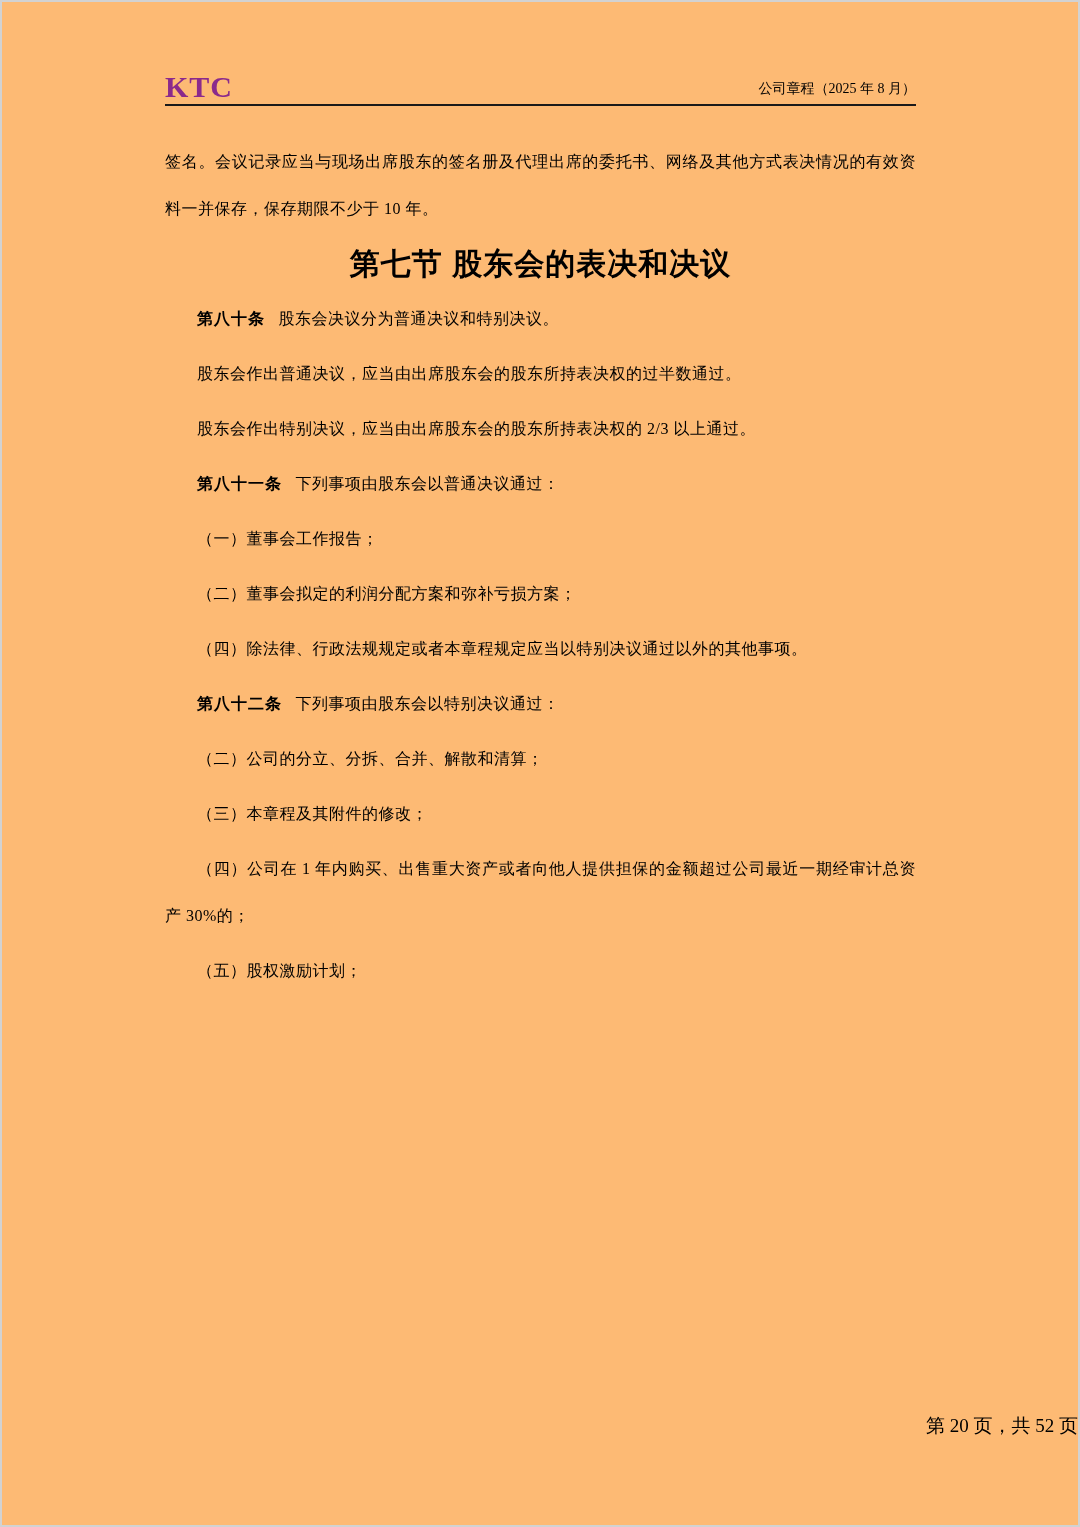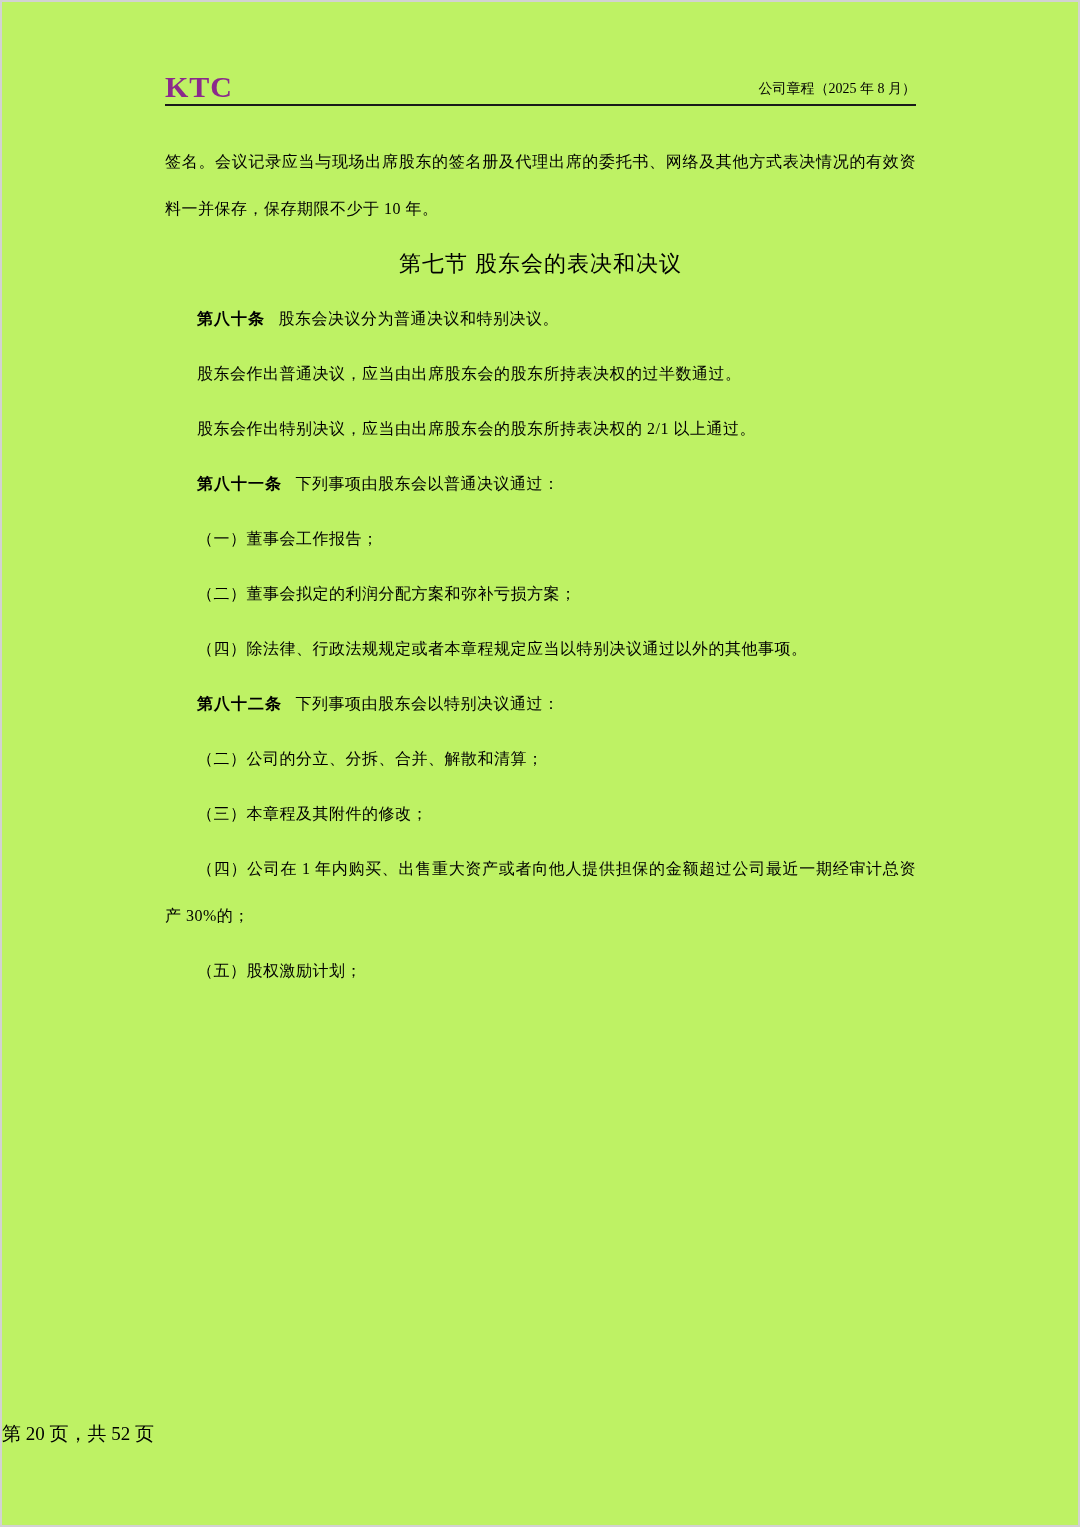--- a/index.html
+++ b/index.html
@@ -8,21 +8,21 @@
     width: 1080px;
     height: 1527px;
     position: relative;
     font-family: "Liberation Serif", "DejaVu Serif", serif;
     color: #000000;
   }
   .page {
     position: absolute;
     inset: 0;
     border: 2px solid #d2d2d2;
-    background: #bef264;
+    background: #fdba74;
     overflow: hidden;
   }
   .header {
     position: absolute;
     left: 163px;
     right: 162px;
     top: 0;
     height: 104px;
     border-bottom: 2px solid #1a1a1a;
     display: flex;
@@ -59,53 +59,53 @@
   }
   .para.indent { text-indent: 2em; }
   .term {
     font-family: "Liberation Sans", "DejaVu Sans", sans-serif;
     font-weight: bold;
     padding-right: 0.85em;
     letter-spacing: 1px;
   }
   .section-heading {
     font-family: "Liberation Sans", "DejaVu Sans", sans-serif;
-    font-weight: normal;
-    font-size: 22px;
+    font-weight: bold;
+    font-size: 30px;
     line-height: 47px;
     text-align: center;
     margin-bottom: 8px;
     letter-spacing: 1px;
   }
   .footer {
     position: absolute;
     left: 0;
     right: 0;
-    bottom: 78px;
-    text-align: left;
+    bottom: 86px;
+    text-align: right;
     font-size: 19px;
     color: #000000;
   }
 </style>
 </head>
 <body>
 
 <div class="page">
 
   <div class="header">
     <span class="logo" style="color: rgb(139, 42, 140);">KTC</span>
     <span class="header-title">公司章程（2025 年 8 月）</span>
   </div>
 
   <main class="content">
       <p class="para">签名。会议记录应当与现场出席股东的签名册及代理出席的委托书、网络及其他方式表决情况的有效资料一并保存，保存期限不少于 10 年。</p>
       <p class="section-heading">第七节 股东会的表决和决议</p>
       <p class="para indent"><b class="term">第八十条</b>股东会决议分为普通决议和特别决议。</p>
       <p class="para indent">股东会作出普通决议，应当由出席股东会的股东所持表决权的过半数通过。</p>
-      <p class="para indent">股东会作出特别决议，应当由出席股东会的股东所持表决权的 2/1 以上通过。</p>
+      <p class="para indent">股东会作出特别决议，应当由出席股东会的股东所持表决权的 2/3 以上通过。</p>
       <p class="para indent"><b class="term">第八十一条</b>下列事项由股东会以普通决议通过：</p>
       <p class="para indent">（一）董事会工作报告；</p>
       <p class="para indent">（二）董事会拟定的利润分配方案和弥补亏损方案；</p>
       <p class="para indent">（四）除法律、行政法规规定或者本章程规定应当以特别决议通过以外的其他事项。</p>
       <p class="para indent"><b class="term">第八十二条</b>下列事项由股东会以特别决议通过：</p>
       <p class="para indent">（二）公司的分立、分拆、合并、解散和清算；</p>
       <p class="para indent">（三）本章程及其附件的修改；</p>
       <p class="para indent">（四）公司在 1 年内购买、出售重大资产或者向他人提供担保的金额超过公司最近一期经审计总资产 30%的；</p>
       <p class="para indent">（五）股权激励计划；</p>
     </main>

